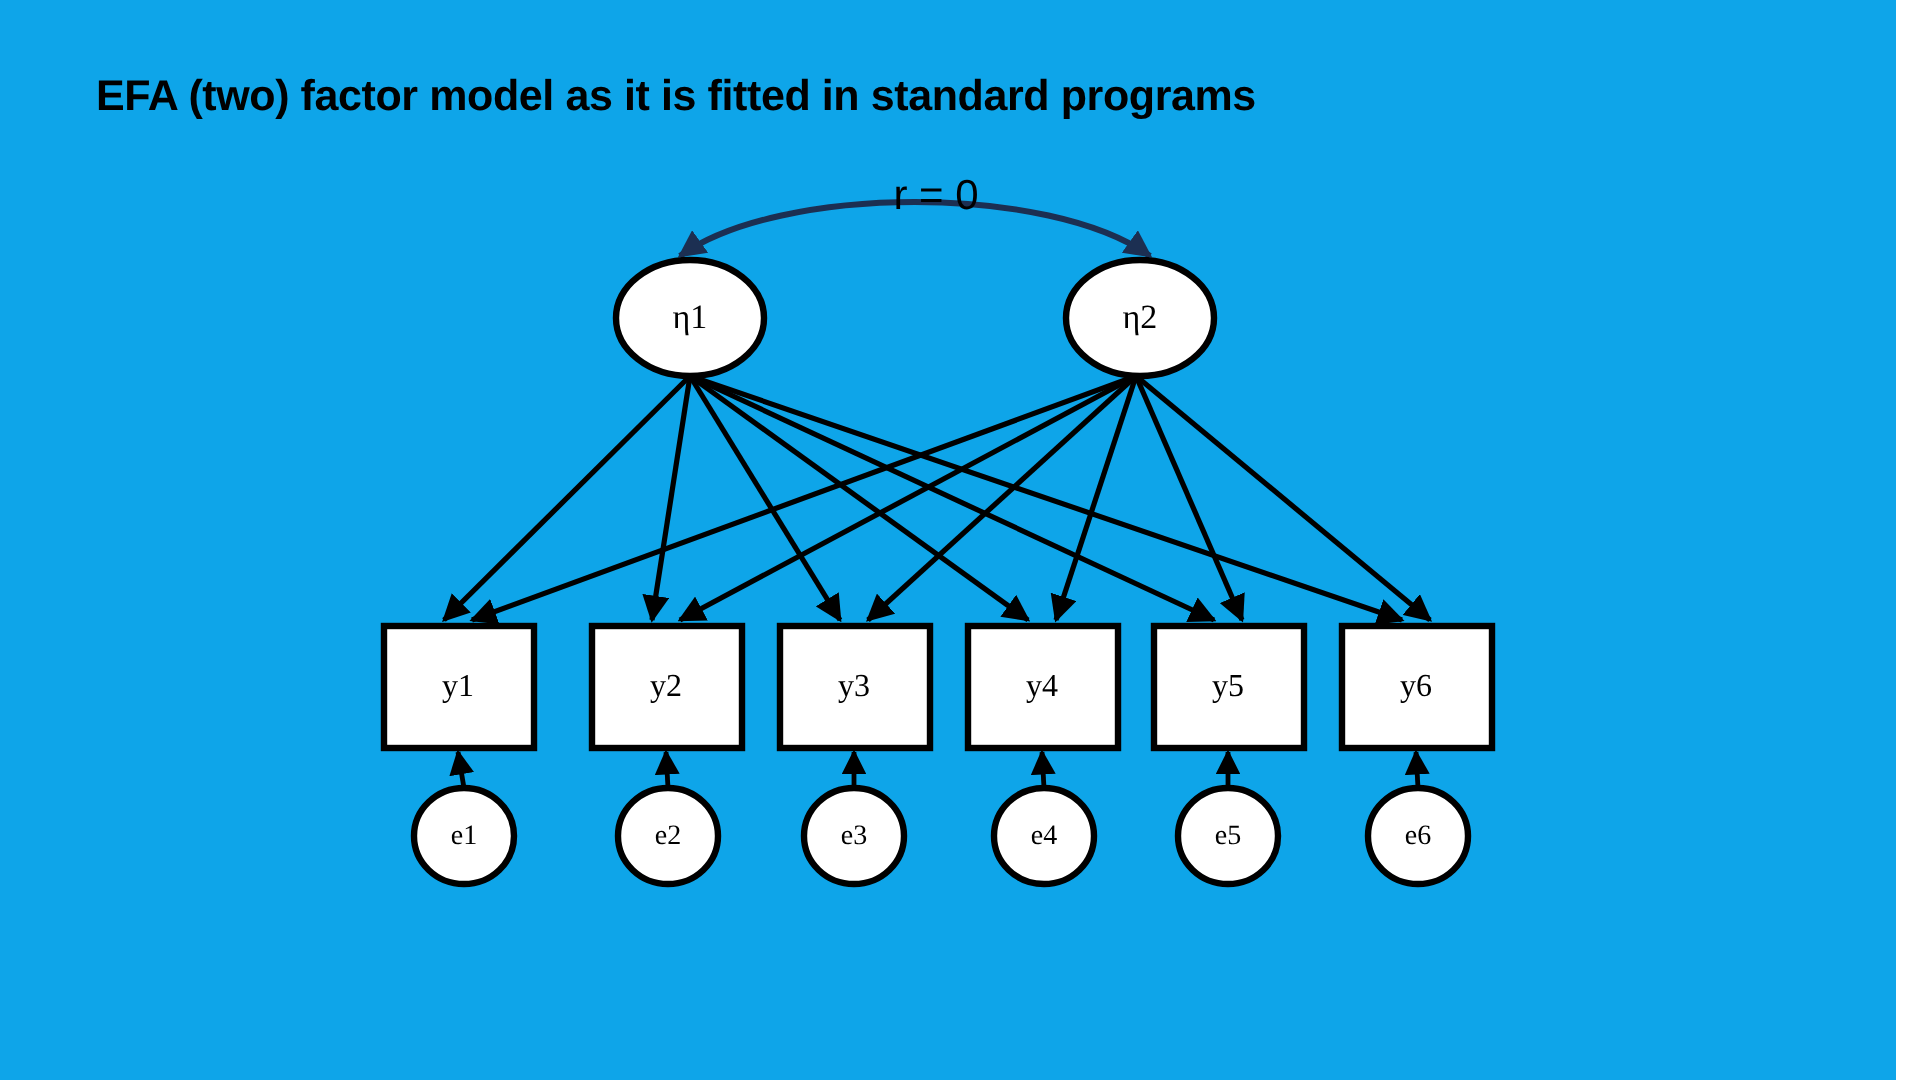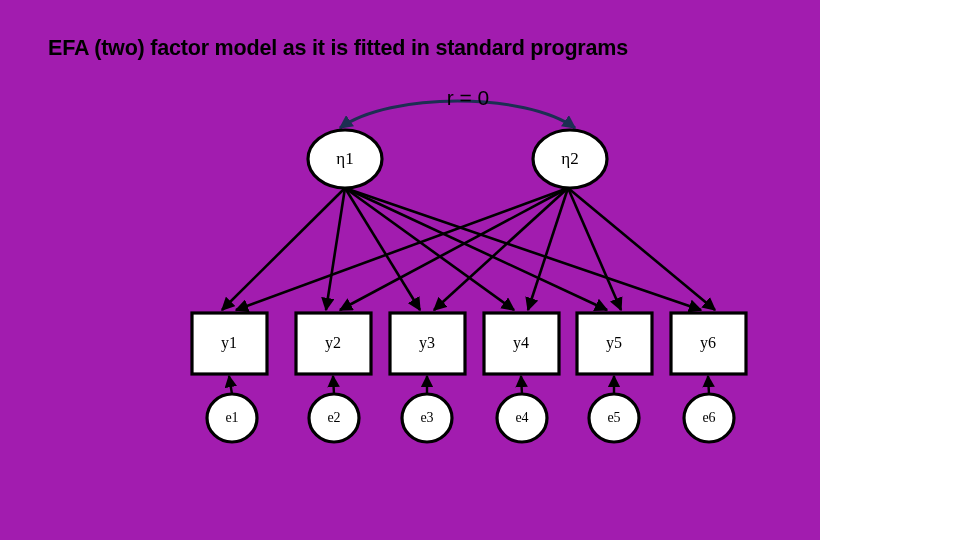--- a/index.html
+++ b/index.html
@@ -6,23 +6,23 @@
   html, body {
     margin: 0;
     padding: 0;
     background: #ffffff;
   }
   body {
     font-family: "Liberation Sans", sans-serif;
   }
   #page {
     position: relative;
-    width: 820px;
+    width: 948px;
     height: 540px;
-    background: #a21caf;
+    background: #0ea5e9;
     overflow: hidden;
   }
   #title {
     position: absolute;
     left: 48px;
     top: 36px;
     font-size: 21.5px;
     font-weight: 600;
     color: #000000;
     letter-spacing: -0.2px;

